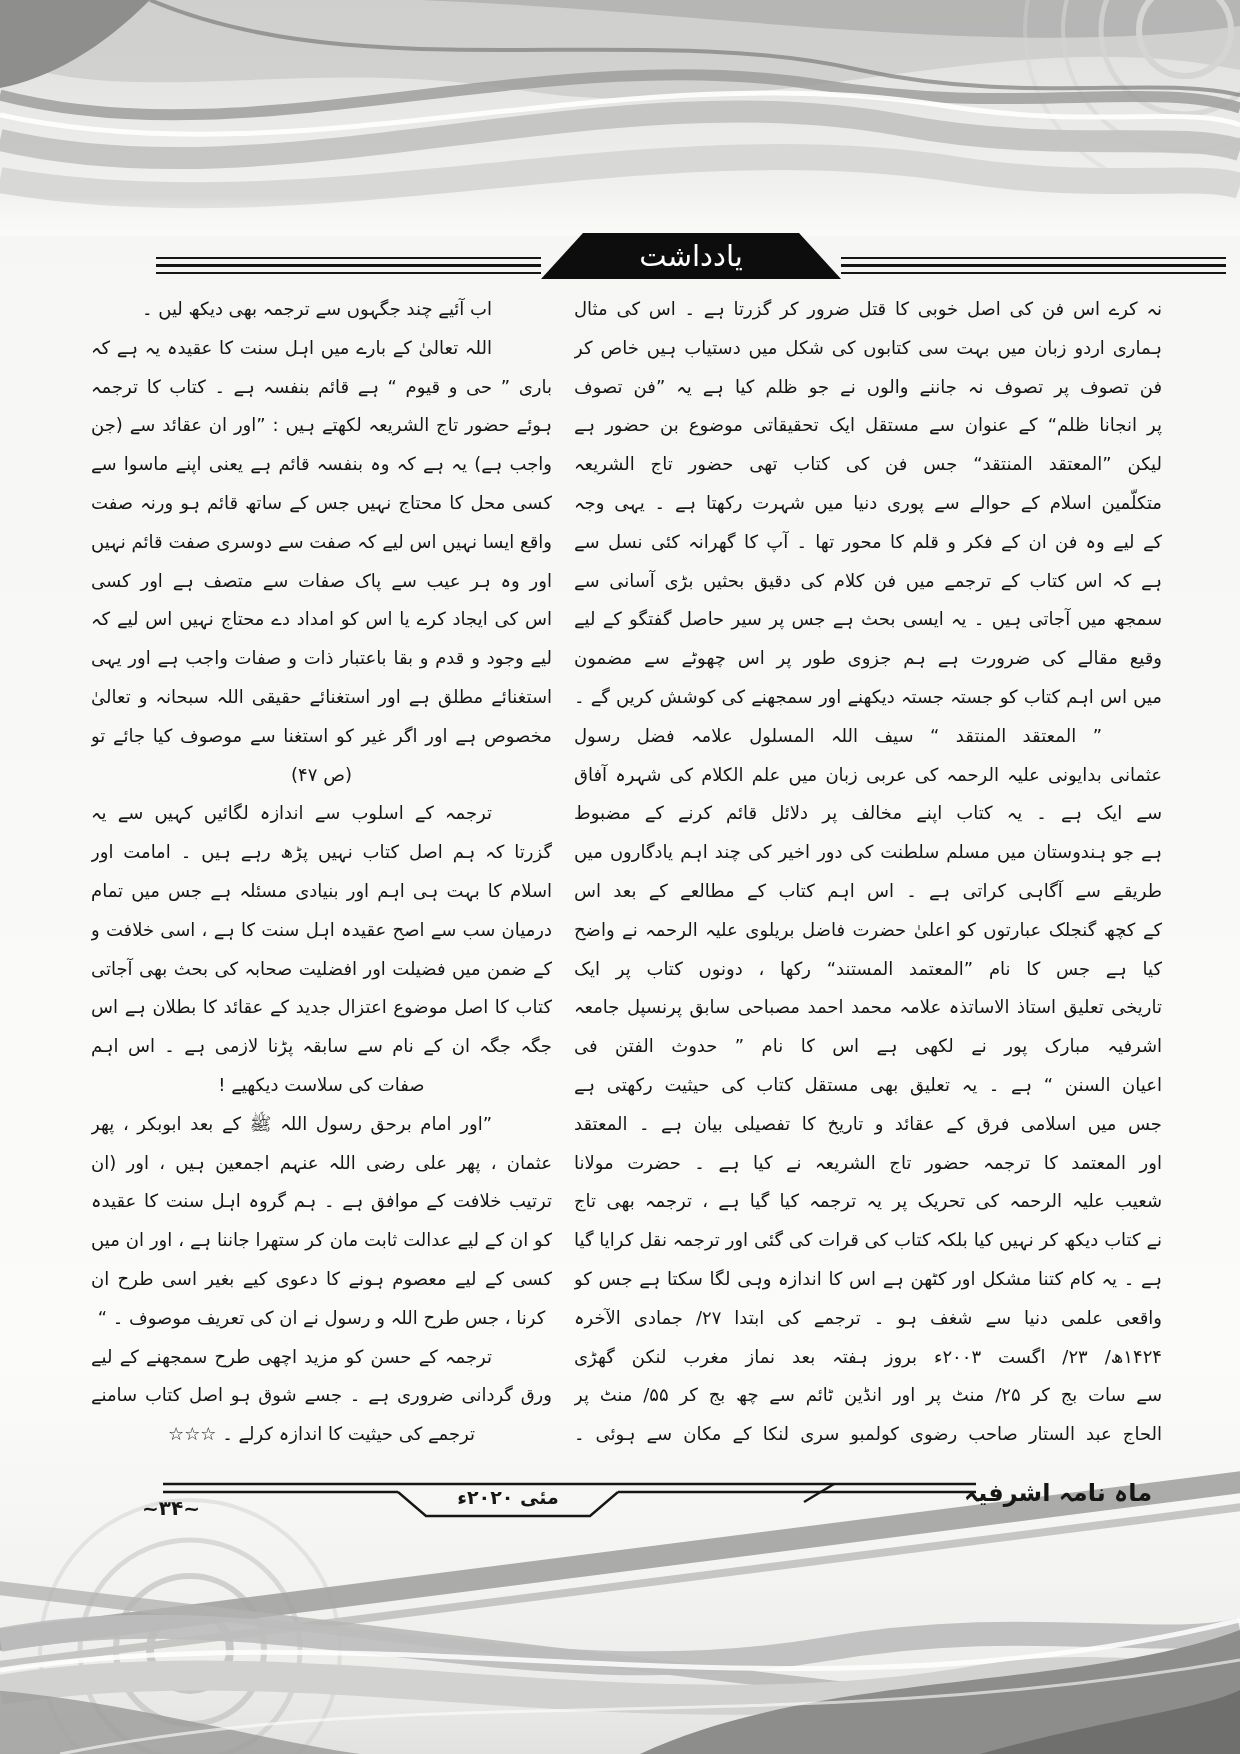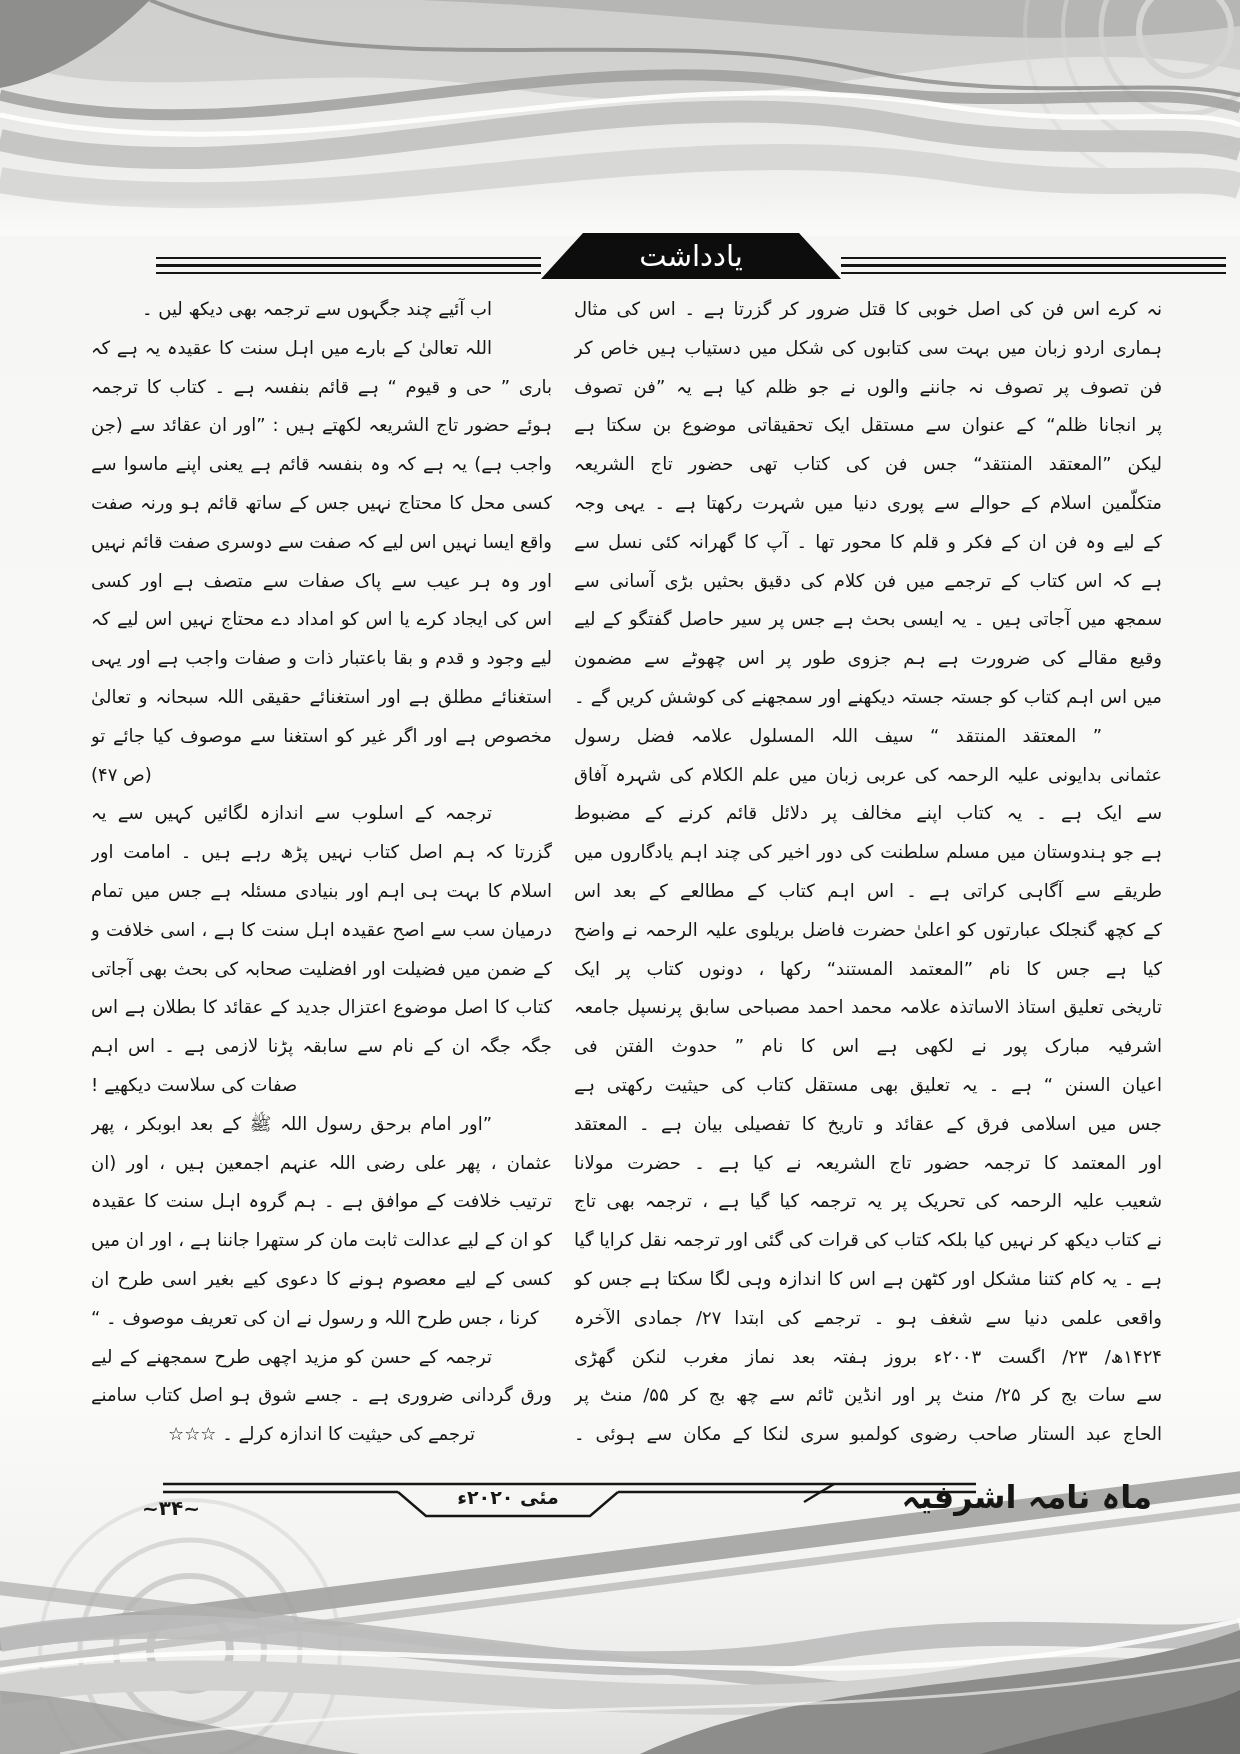--- a/index.html
+++ b/index.html
@@ -27,27 +27,27 @@
   .columns{position:absolute;top:290px;left:78px;right:78px;display:flex;gap:22px;z-index:2;}
   .col{min-width:0;}
   .col-first{width:588px;flex:none;}
   .col-second{flex:1;margin-left:13px;}
   .line{
     margin:0;height:38.8px;line-height:38.8px;font-size:18px;overflow:hidden;
     text-align:justify;text-align-last:justify;white-space:normal;
   }
   .line.indent{text-indent:60px;}
   .line.opener{text-indent:60px;text-align-last:auto;}
-  .line.end{text-align:left;text-align-last:auto;}
+  .line.end{text-align:center;text-align-last:auto;}
   .line.center{text-align:center;text-align-last:center;}
 
   
   .footer{position:absolute;top:1474px;left:78px;width:1084px;height:58px;z-index:3;}
   .footer-rules{position:absolute;inset:0;width:100%;height:100%;}
-  .f-name{position:absolute;right:10px;top:4px;font-size:32px;font-weight:bold;font-family:"DejaVu Serif","DejaVu Sans",serif;}
+  .f-name{position:absolute;right:10px;top:4px;font-size:24px;font-weight:bold;font-family:"DejaVu Serif","DejaVu Sans",serif;}
   .f-date{position:absolute;left:330px;width:200px;top:12px;text-align:center;font-size:19px;font-weight:bold;}
   .f-page{position:absolute;left:64px;top:22px;font-size:20px;font-weight:bold;}
 </style>
 </head>
 <body>
 
 <div class="page">
 
   <svg class="deco deco-top" viewBox="0 0 1240 236" preserveAspectRatio="none">
     <defs>
@@ -118,21 +118,21 @@
         <i></i>
         <i></i>
       </div>
   </div>
 
   <div class="columns" dir="rtl">
     <div class="col col-first" dir="rtl">
         <p class="line">نہ کرے اس فن کی اصل خوبی کا قتل ضرور کر گزرتا ہے ۔ اس کی مثال</p>
         <p class="line">ہماری اردو زبان میں بہت سی کتابوں کی شکل میں دستیاب ہیں خاص کر</p>
         <p class="line">فن تصوف پر تصوف نہ جاننے والوں نے جو ظلم کیا ہے یہ ”فن تصوف</p>
-        <p class="line">پر انجانا ظلم“ کے عنوان سے مستقل ایک تحقیقاتی موضوع بن سکتا ہے</p>
+        <p class="line">پر انجانا ظلم“ کے عنوان سے مستقل ایک تحقیقاتی موضوع بن حضور ہے</p>
         <p class="line">لیکن ”المعتقد المنتقد“ جس فن کی کتاب تھی حضور تاج الشریعہ</p>
         <p class="line">متکلّمین اسلام کے حوالے سے پوری دنیا میں شہرت رکھتا ہے ۔ یہی وجہ</p>
         <p class="line">کے لیے وہ فن ان کے فکر و قلم کا محور تھا ۔ آپ کا گھرانہ کئی نسل سے</p>
         <p class="line">ہے کہ اس کتاب کے ترجمے میں فن کلام کی دقیق بحثیں بڑی آسانی سے</p>
         <p class="line">سمجھ میں آجاتی ہیں ۔ یہ ایسی بحث ہے جس پر سیر حاصل گفتگو کے لیے</p>
         <p class="line">وقیع مقالے کی ضرورت ہے ہم جزوی طور پر اس چھوٹے سے مضمون</p>
         <p class="line">میں اس اہم کتاب کو جستہ جستہ دیکھنے اور سمجھنے کی کوشش کریں گے ۔</p>
         <p class="line indent">” المعتقد المنتقد “ سیف اللہ المسلول علامہ فضل رسول</p>
         <p class="line">عثمانی بدایونی علیہ الرحمہ کی عربی زبان میں علم الکلام کی شہرہ آفاق کتاب</p>
         <p class="line">سے ایک ہے ۔ یہ کتاب اپنے مخالف پر دلائل قائم کرنے کے مضبوط</p>

